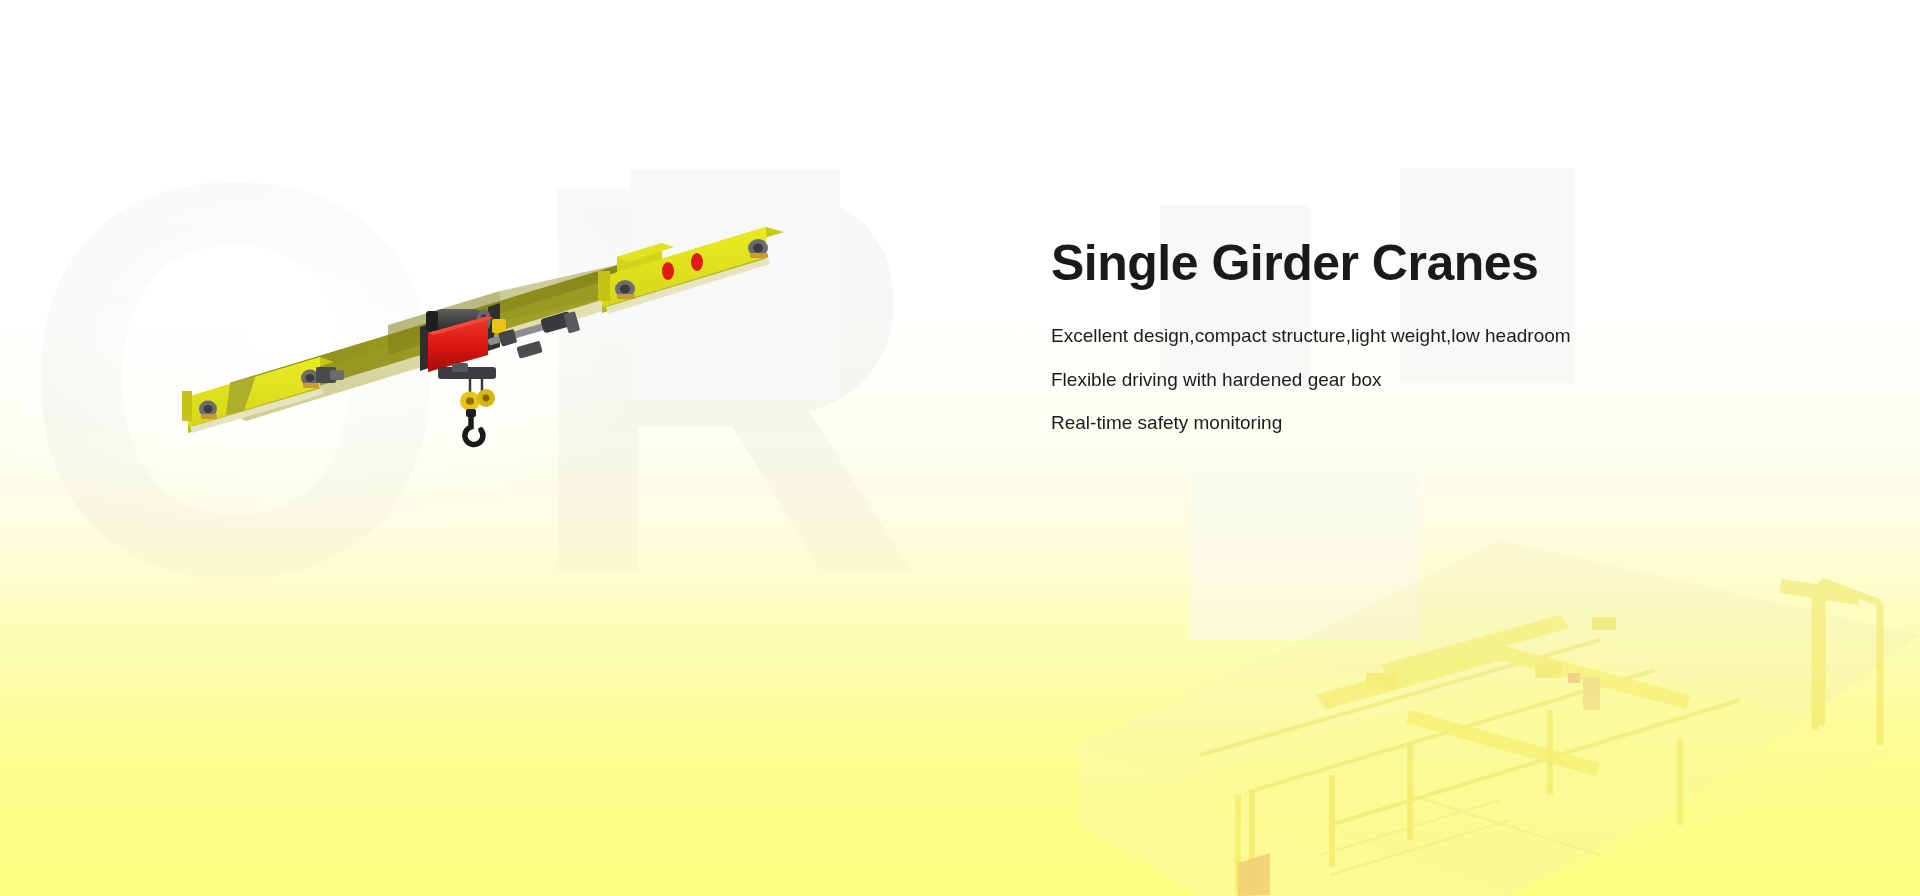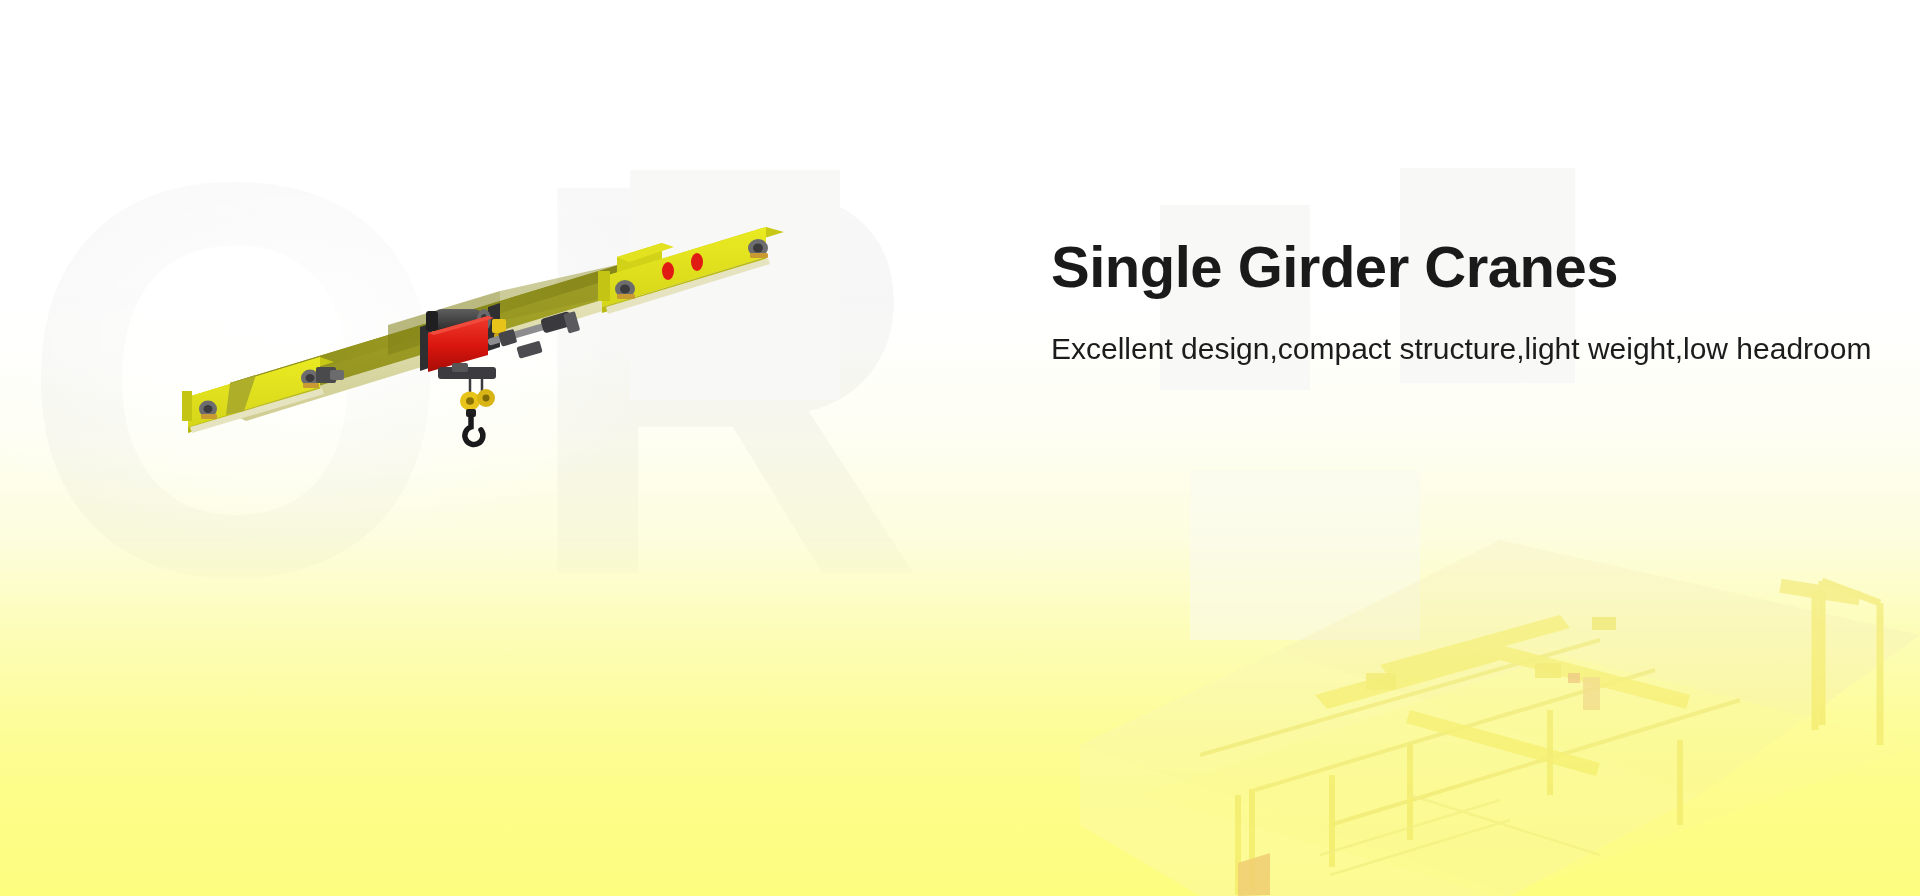--- a/index.html
+++ b/index.html
@@ -61,30 +61,30 @@
   
   #crane{
     position:absolute;left:170px;top:215px;width:660px;height:300px;
   }
 
   
   #content{
     position:absolute;left:1051px;top:238px;width:820px;
   }
   #page-title{
-    font-size:58px;
+    font-size:50px;
     font-weight:bold;
     color:#1a1a1a;
     letter-spacing:-.5px;
     line-height:1;
     margin:0 0 38px 0;
     white-space:nowrap;
   }
   .feature{
-    font-size:30px;
+    font-size:19px;
     color:#1c1c1c;
     line-height:1;
     margin:0 0 24.5px 0;
     white-space:nowrap;
   }
   .feature:last-child{margin-bottom:0;}
 </style>
 </head>
 <body>
 
@@ -292,13 +292,15 @@
     <rect x="296" y="194" width="10" height="8" rx="2" fill="#1f1f21"></rect>
 
     <path d="M301,202 L301,212 A9,9 0 1,0 311,215" stroke="#1a1a1c" stroke-width="5.5" fill="none" stroke-linecap="round"></path>
   </g>
 </svg>
 
 <div id="content">
   <h1 id="page-title">Single Girder Cranes</h1>
 
   <div class="feature">Excellent design,compact structure,light weight,low headroom</div>
+  <div class="feature">Flexible driving with hardened gear box</div>
+  <div class="feature">Real-time safety monitoring</div>
 </div>
 
 </body></html>

